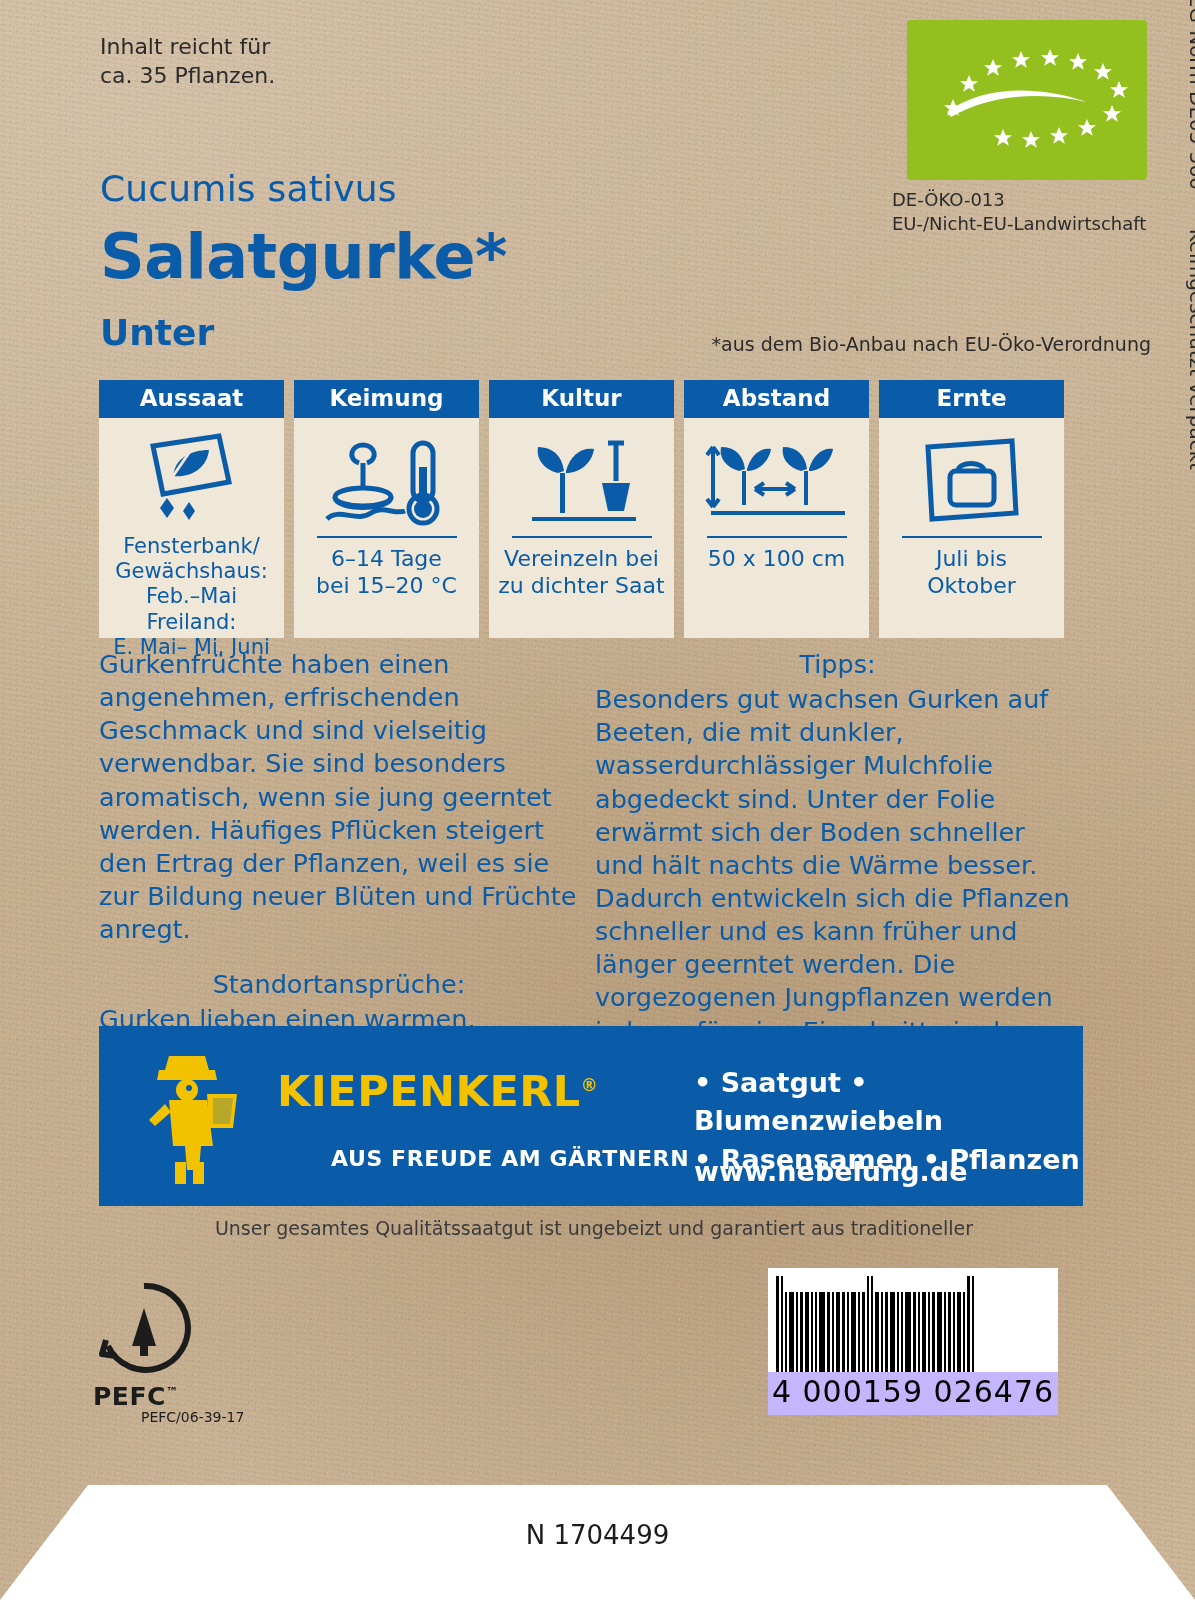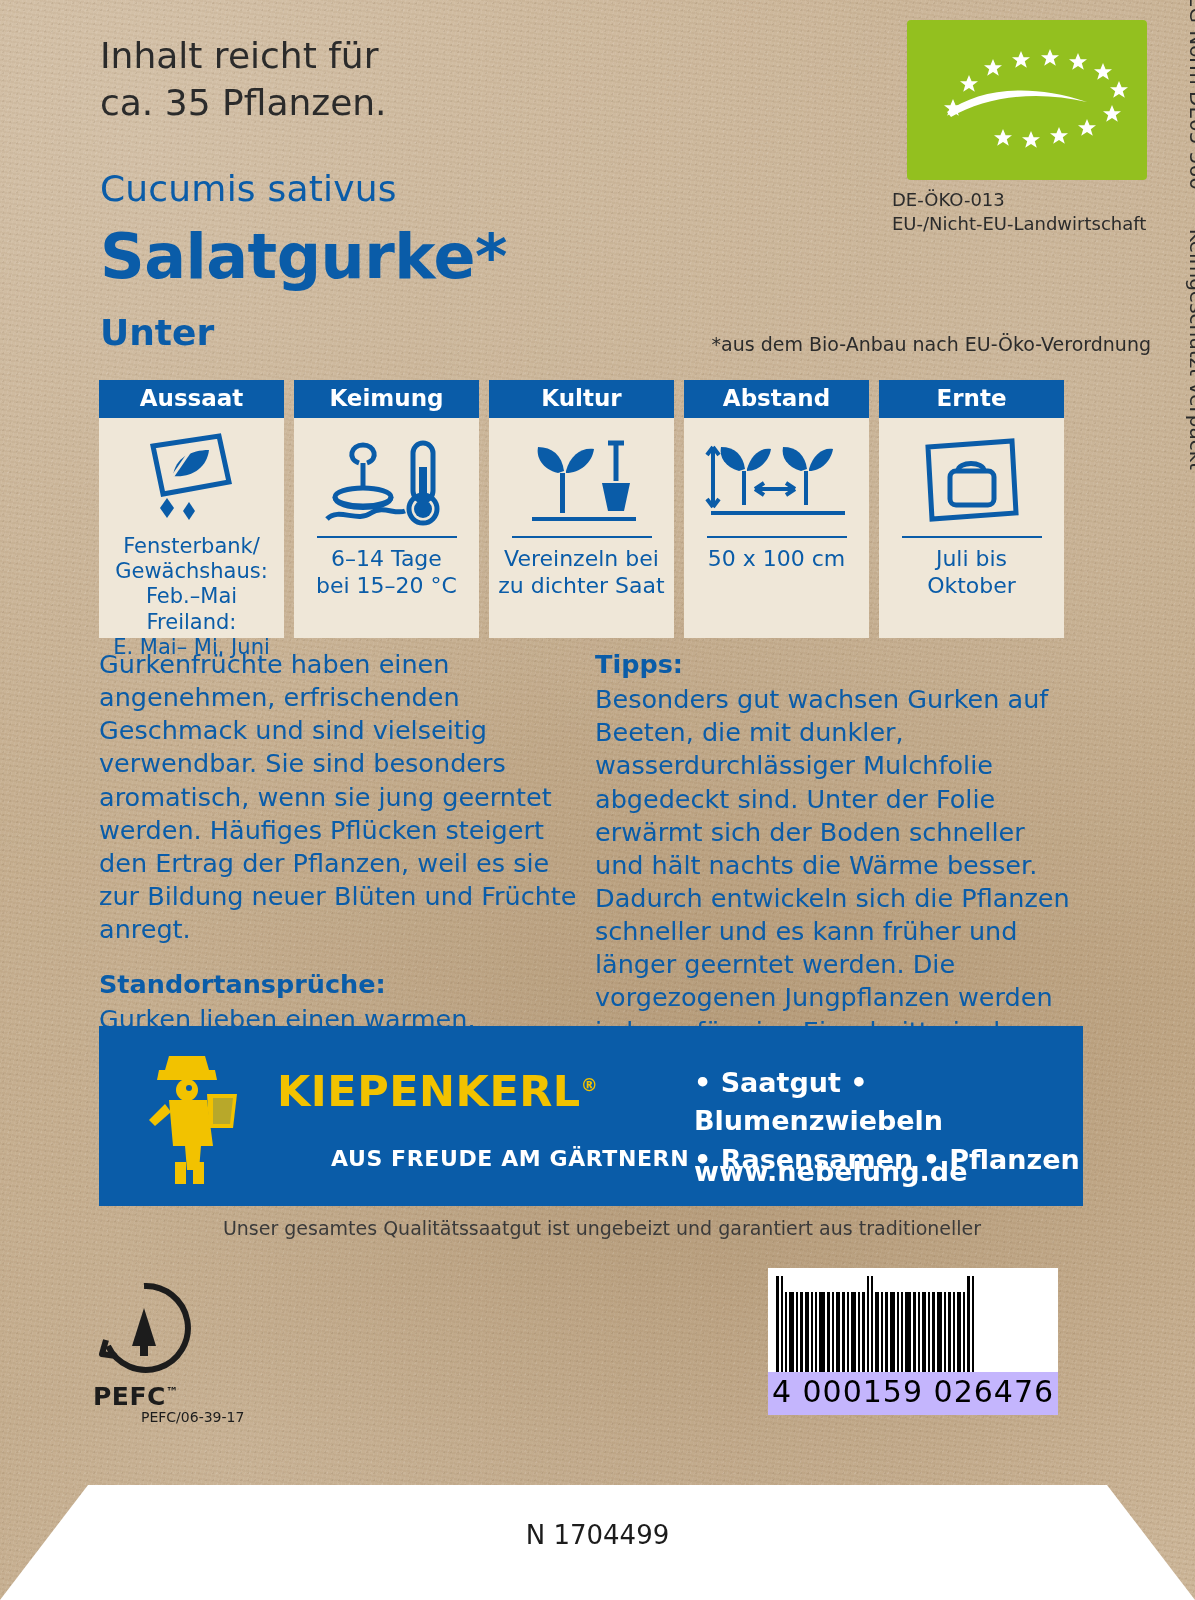--- a/index.html
+++ b/index.html
@@ -28,21 +28,21 @@
       radial-gradient(rgba(90,66,38,.25) 1px, transparent 1px),
       radial-gradient(rgba(255,255,255,.22) 1px, transparent 1px);
     background-size:7px 7px, 11px 11px;
     background-position:0 0, 3px 5px;
   }
   .content{position:absolute;inset:0;}
 
   
   .inhalt{
     position:absolute;left:100px;top:33px;
-    font-size:36px;line-height:1.30;color:#2b2b2b;
+    font-size:22px;line-height:1.30;color:#2b2b2b;
     font-family:"DejaVu Sans", sans-serif;
   }
   .bio-badge{
     position:absolute;right:48px;top:20px;width:240px;height:160px;
     background:#93c01f;border-radius:4px;
   }
   .bio-badge svg{display:block;}
   .bio-code{
     position:absolute;right:43px;top:188px;
     font-size:18px;line-height:1.35;color:#2b2b2b;text-align:left;
@@ -98,21 +98,21 @@
 
   
   .col-left{
     position:absolute;left:99px;top:648px;width:480px;
     font-size:25.5px;line-height:1.30;color:#0a5ca8;
   }
   .col-right{
     position:absolute;left:595px;top:648px;width:485px;
     font-size:25.5px;line-height:1.30;color:#0a5ca8;
   }
-  .sub-head{font-weight:700;margin:0 0 2px;}
+  .sub-head{font-weight:400;margin:0 0 2px;text-align:center;}
   .para{margin:0 0 0;}
   .gap{height:22px;}
 
   
   .banner{
     position:absolute;left:99px;top:1026px;width:984px;height:180px;
     background:#0a5ca8;
   }
   .kp-logo{position:absolute;left:30px;top:24px;}
   .kp-word{
@@ -129,21 +129,21 @@
     position:absolute;left:595px;top:38px;color:#fff;
     font-size:27px;font-weight:700;line-height:1.42;
   }
   .site{
     position:absolute;left:595px;top:130px;color:#fff;
     font-size:27px;font-weight:700;
   }
 
   .quality{
     position:absolute;left:214px;top:1216px;width:760px;
-    text-align:center;font-size:19px;line-height:1.35;color:#3a3a3a;margin-left:8px;
+    text-align:center;font-size:19px;line-height:1.35;color:#3a3a3a;
   }
 
   
   .pefc{position:absolute;left:96px;top:1280px;}
   .pefc-label{
     position:absolute;left:93px;top:1382px;color:#1c1c1c;
     font-size:25px;font-weight:700;letter-spacing:.5px;text-align:right;
   }
   .pefc-tm{font-size:12px;vertical-align:super;}
   .pefc-code{

